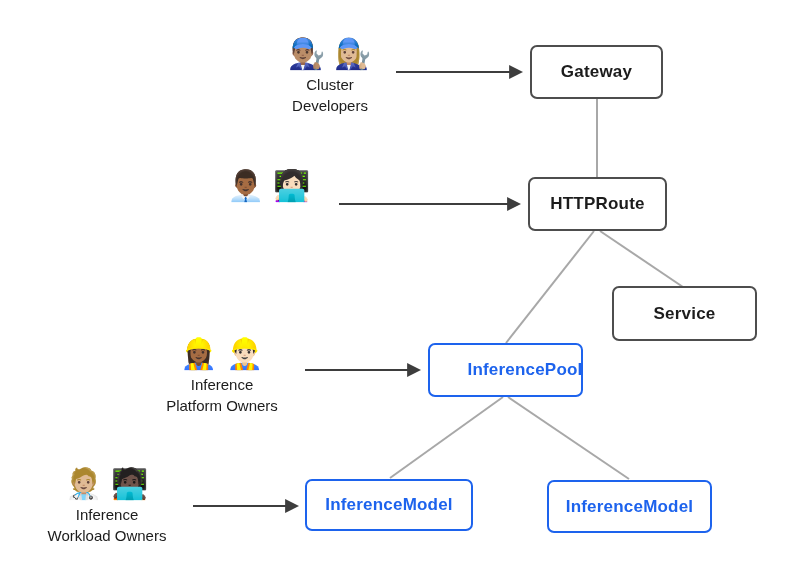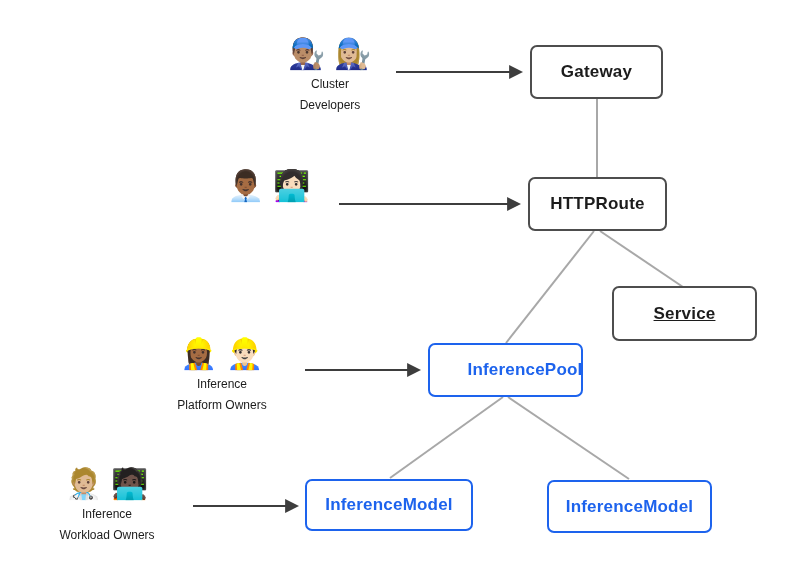--- a/index.html
+++ b/index.html
@@ -44,36 +44,36 @@
     font-weight: 700;
     color: var(--text-dark, #1c1c1c);
     letter-spacing: 0.2px;
   }
   .node.blue {
     border-color: var(--blue-accent, #1d63ed);
     color: var(--blue-accent, #1d63ed);
   }
   .node-gateway   { left: 530px; top: 45px;  width: 133px; height: 54px; }
   .node-httproute { left: 528px; top: 177px; width: 139px; height: 54px; }
-  .node-service   { left: 612px; top: 286px; width: 145px; height: 55px; text-decoration: underline; }
+  .node-service   { left: 612px; top: 286px; width: 145px; height: 55px; }
   .node-pool      { left: 428px; top: 343px; width: 155px; height: 54px; padding-left: 39px; }
   .node-model-l   { left: 305px; top: 479px; width: 168px; height: 52px; }
   .node-model-r   { left: 547px; top: 480px; width: 165px; height: 53px; }
   .persona {
     position: absolute;
     width: 200px;
     text-align: center;
   }
   .persona .emojis {
     font-size: 30px;
     line-height: 40px;
     white-space: nowrap;
   }
   .persona .label {
-    font-size: 12px;
+    font-size: 15px;
     line-height: 21px;
     color: var(--text-dark, #222222);
     white-space: nowrap;
   }
   .persona-1 { left: 230px; top: 34px; }
   .persona-2 { left: 169px; top: 166px; }
   .persona-3 { left: 122px; top: 334px; }
   .persona-4 { left: 7px;   top: 464px; }
 </style>
 </head>

